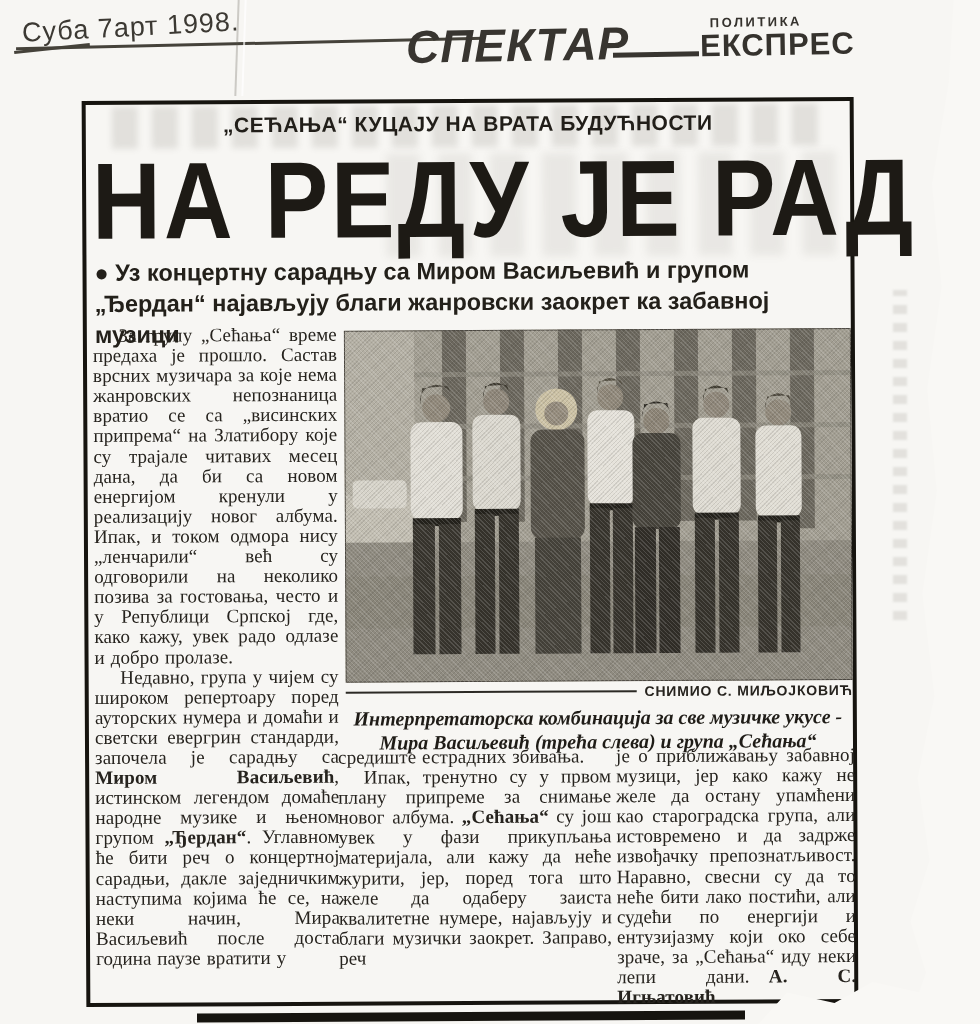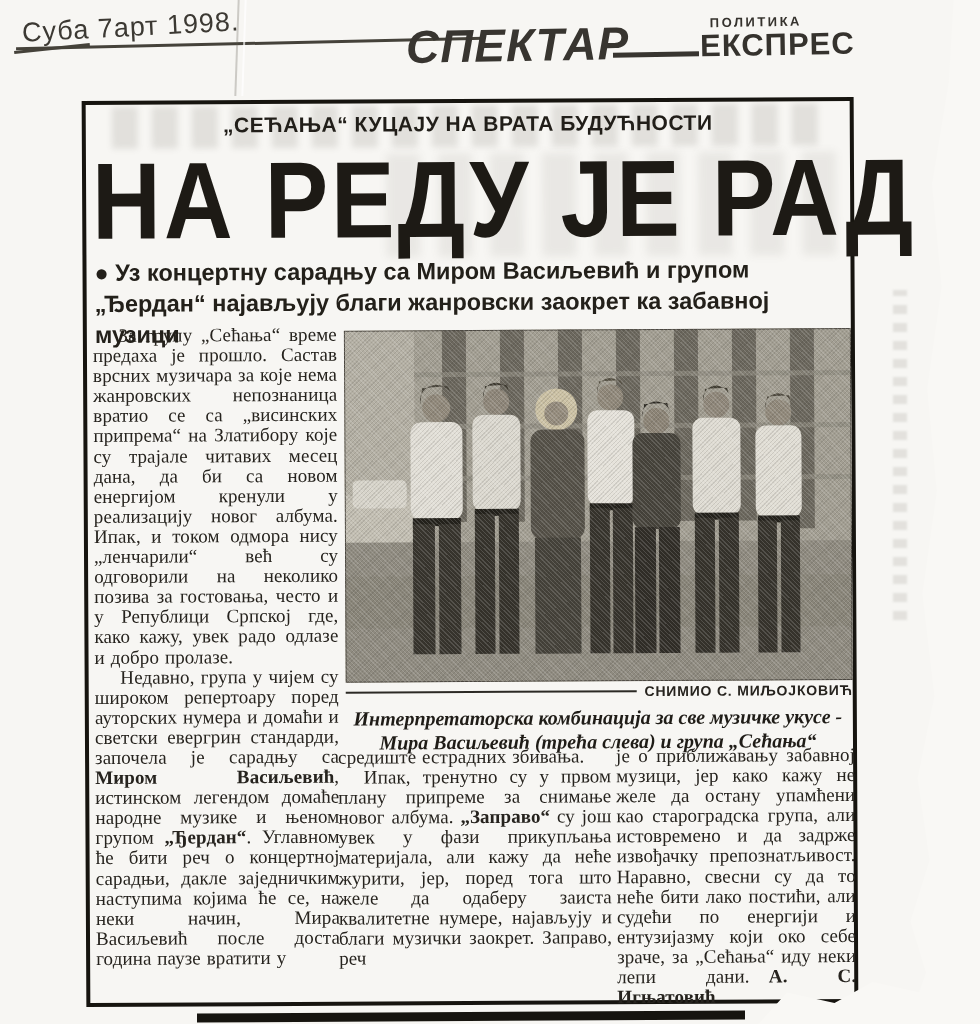--- a/index.html
+++ b/index.html
@@ -186,21 +186,21 @@
     </div>
 
     <div class="credit-row">
       <div class="rule"></div>
       <div class="credit">СНИМИО С. МИЉОЈКОВИЋ</div>
     </div>
     <div class="caption">Интерпретаторска комбинација за све музичке укусе - Мира Васиљевић (трећа слева) и група „Сећања“</div>
 
     <div class="col col-middle">
         <p class="para">средиште естрадних збивања.</p>
-        <p class="para indent">Ипак, тренутно су у првом плану припреме за снимање новог албума. <b>„Заправо“</b> су још увек у фази прикупљања материјала, али кажу да неће журити, јер, поред тога што желе да одаберу заиста квалитетне нумере, најављују и благи музички заокрет. Заправо, реч</p>
+        <p class="para indent">Ипак, тренутно су у првом плану припреме за снимање новог албума. <b>„Сећања“</b> су још увек у фази прикупљања материјала, али кажу да неће журити, јер, поред тога што желе да одаберу заиста квалитетне нумере, најављују и благи музички заокрет. Заправо, реч</p>
       </div>
     <div class="col col-right">
         <p class="para">је о приближавању забавној музици, јер како кажу не желе да остану упамћени као староградска група, али истовремено и да задрже извођачку препознатљивост. Наравно, свесни су да то неће бити лако постићи, али судећи по енергији и ентузијазму који око себе зраче, за „Сећања“ иду неки лепи дани. <b>А. С. Игњатовић</b></p>
       </div>
   </div>
 
   <div class="next-article-bar"></div>
   <div class="ghost-margin"></div>
 
   <div class="torn-right"></div>

